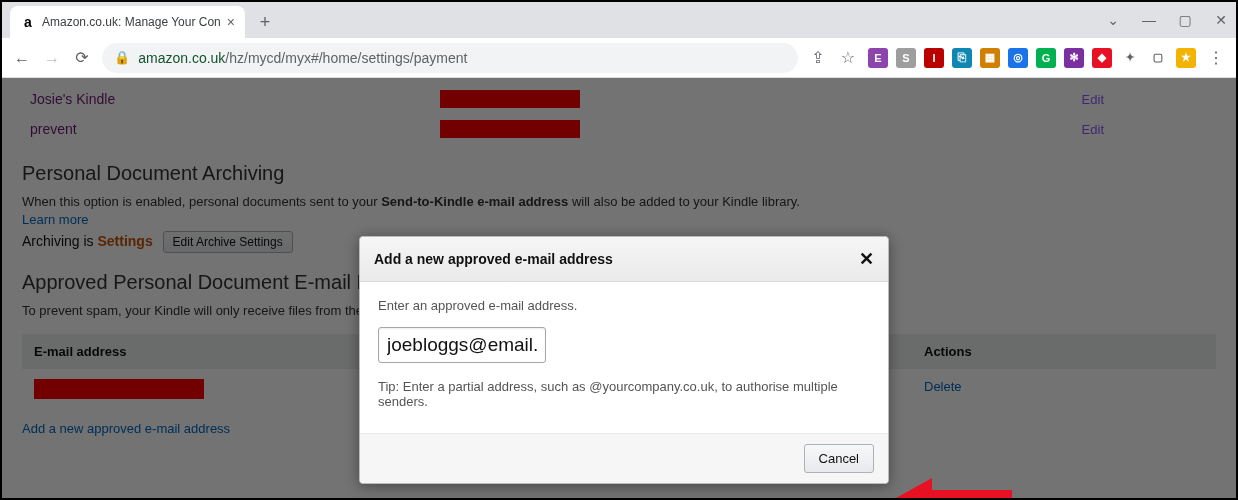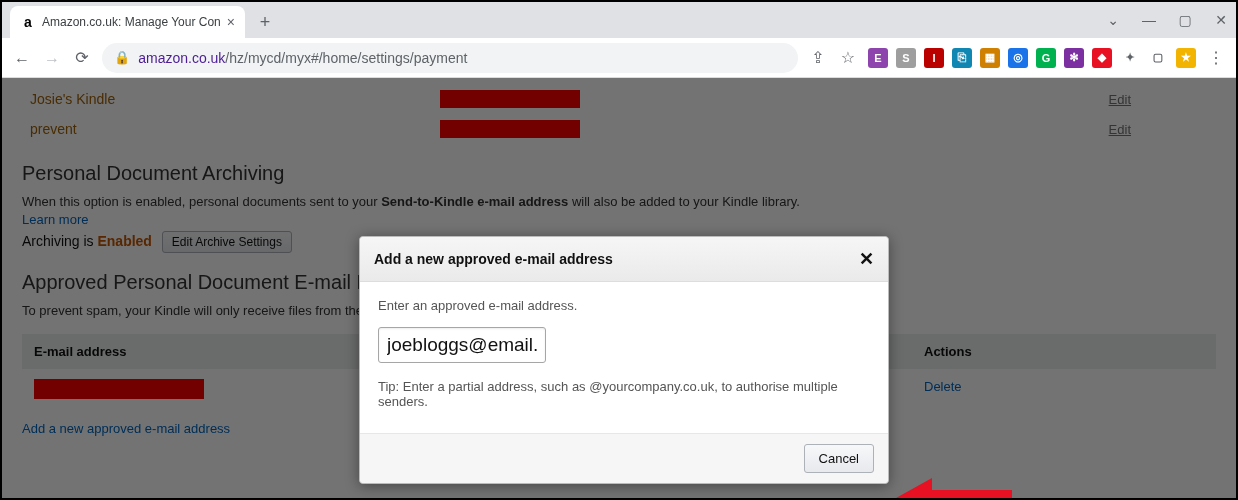--- a/index.html
+++ b/index.html
@@ -9,33 +9,33 @@
   .tab { background: #fff; height: 32px; border-radius: 8px 8px 0 0; display: flex; align-items: center; padding: 0 10px; gap: 6px; min-width: 220px; font-size: 12px; color: #3c4043; }
   .tab .favicon { width: 16px; height: 16px; display:flex; align-items:center; justify-content:center; font-weight:bold; font-size:14px; color:#000;}
   .tab .close { margin-left: auto; font-size: 14px; color:#5f6368; }
   .newtab { width: 28px; height: 28px; display:flex; align-items:center; justify-content:center; font-size:18px; color:#5f6368; margin-left:6px; margin-bottom:2px; }
   .win-controls { position:absolute; right:6px; top:0; height:36px; display:flex; align-items:center; gap:18px; color:#5f6368; font-size:14px;}
   .win-controls span { width:18px; text-align:center; }
   .addr-bar { height: 40px; background:#fff; border-bottom:1px solid #dadce0; display:flex; align-items:center; padding:0 10px; gap:10px; }
   .nav-btn { width:20px; text-align:center; color:#5f6368; font-size:16px; }
   .url-field { flex:1; height:30px; background:#f1f3f4; border-radius:15px; display:flex; align-items:center; padding:0 12px; gap:8px; font-size:14px; color:#3c4043;}
   .url-field .lock { font-size:13px; color:#5f6368; }
-  .url-host { color:#4c1d95; }
+  .url-host { color:#14532d; }
   .url-path { color:#5f6368; }
   .ext-icons { display:flex; align-items:center; gap:8px; }
   .exticon { width:20px; height:20px; display:flex; align-items:center; justify-content:center; font-size:11px; font-weight:bold; border-radius:3px; color:#fff; }
   
   .page { position:relative; height: calc(500px - 36px - 40px - 4px); overflow:hidden; background:#fff; }
   .dim { position:absolute; inset:0; background:rgba(0,0,0,0.55); z-index:5; }
   
   .content { padding: 6px 20px; color:#111; font-size:14px; }
   .device-row { display:flex; align-items:center; padding:6px 8px; }
-  .device-name { width:410px; color:#a16207; }
+  .device-name { width:410px; color:#701a75; }
   .redact { width:140px; height:18px; background:#ff0000; }
-  .edit-link { margin-left:auto; margin-right:77px; color:#737373; font-size:13px;text-decoration:underline; }
+  .edit-link { margin-left:auto; margin-right:104px; color:#8b5cf6; font-size:13px; }
   .section-h { font-size:20px; color:#333; margin:18px 0 8px; font-weight:400; }
   .para { font-size:13px; color:#333; line-height:1.4; }
   .enabled { color:#c45500; font-weight:bold; }
   .btn-old { display:inline-block; border:1px solid #adb1b8; background:linear-gradient(#f7f8fa,#e7e9ec); border-radius:3px; padding:3px 9px; font-size:12px; color:#111; }
   .link { color:#0066c0; font-size:13px; }
   .table-head { display:flex; background:#eaeded; padding:10px 12px; font-size:13px; font-weight:bold; color:#111; margin-top:14px;}
   .col-email { flex:1; }
   .col-actions { width:280px; }
   .table-row { display:flex; padding:10px 12px; }
   .redact2 { width:170px; height:20px; background:#ff0000; }
@@ -112,21 +112,21 @@
       <span class="redact"></span>
       <span class="edit-link">Edit</span>
     </div>
 
     <div class="section-h">Personal Document Archiving</div>
     <div class="para">
       <span>When this option is enabled, personal documents sent to your </span><b>Send-to-Kindle e-mail address</b><span> will also be added to your Kindle library.</span>
     </div>
     <div><span class="link">Learn more</span></div>
     <div style="margin-top:4px;">
-      <span>Archiving is </span><span class="enabled">Enabled</span>
+      <span>Archiving is </span><span class="enabled">Settings</span>
       <span class="btn-old" style="margin-left:6px;">Edit Archive Settings</span>
     </div>
 
     <div class="section-h">Approved Personal Document E-mail List</div>
     <div class="para">To prevent spam, your Kindle will only receive files from the f</div>
 
     <div class="table-head">
       <span class="col-email">E-mail address</span>
       <span class="col-actions">Actions</span>
     </div>

